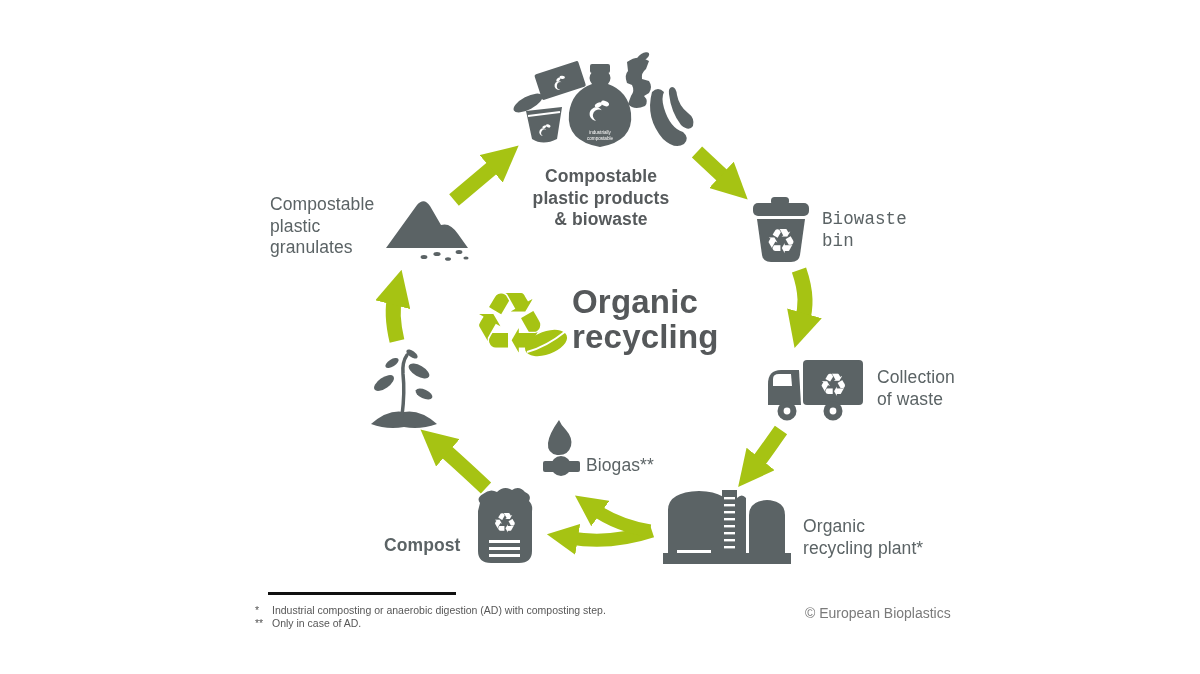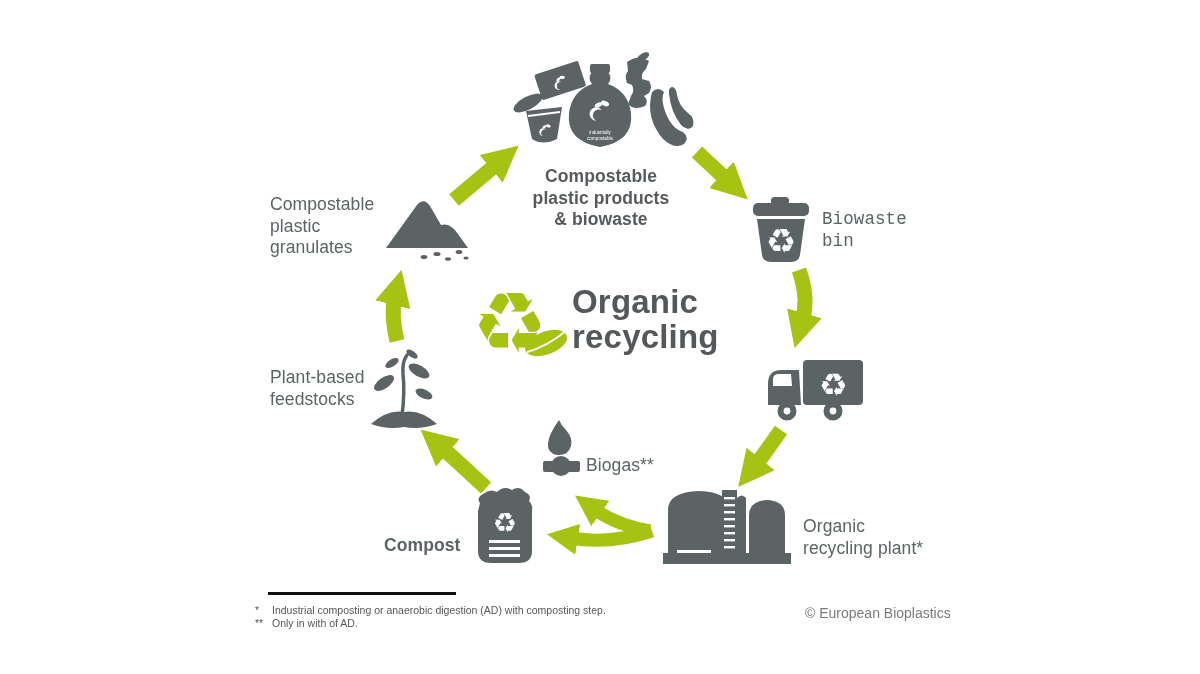--- a/index.html
+++ b/index.html
@@ -167,43 +167,43 @@
   <div class="title">Organic
 recycling</div>
 
   <div class="lbl bold center" style="left:505px;top:166px;width:192px;">Compostable
 plastic products
 &amp; biowaste</div>
 
   <div class="lbl" style="left:822px;top:209px;font-family:Liberation Mono, monospace;">Biowaste
 bin</div>
 
+  <div class="lbl" style="left:877px;top:367px;">Collection
+of waste</div>
 
   <div class="lbl" style="left:803px;top:516px;">Organic
 recycling plant*</div>
 
   <div class="lbl" style="left:586px;top:455px;text-align:right;">Biogas**</div>
 
   <div class="lbl" style="left:384px;top:535px;font-weight:bold;">Compost</div>
 
-  <div class="lbl" style="left:270px;top:367px;">Plant-based
-feedstocks</div>
 
   <div class="lbl" style="left:270px;top:194px;">Compostable
 plastic
 granulates</div>
 
   <div class="rule"></div>
 
   <div class="footnotes">
     <div class="fn-row">
       <span class="fn-marker">*</span>
       <span>Industrial composting or anaerobic digestion (AD) with composting step.</span>
     </div>
     <div class="fn-row">
       <span class="fn-marker">**</span>
-      <span>Only in with of AD.</span>
+      <span>Only in case of AD.</span>
     </div>
   </div>
 
   <div class="copyright">© European Bioplastics</div>
 
 </div>
 
 </body></html>

